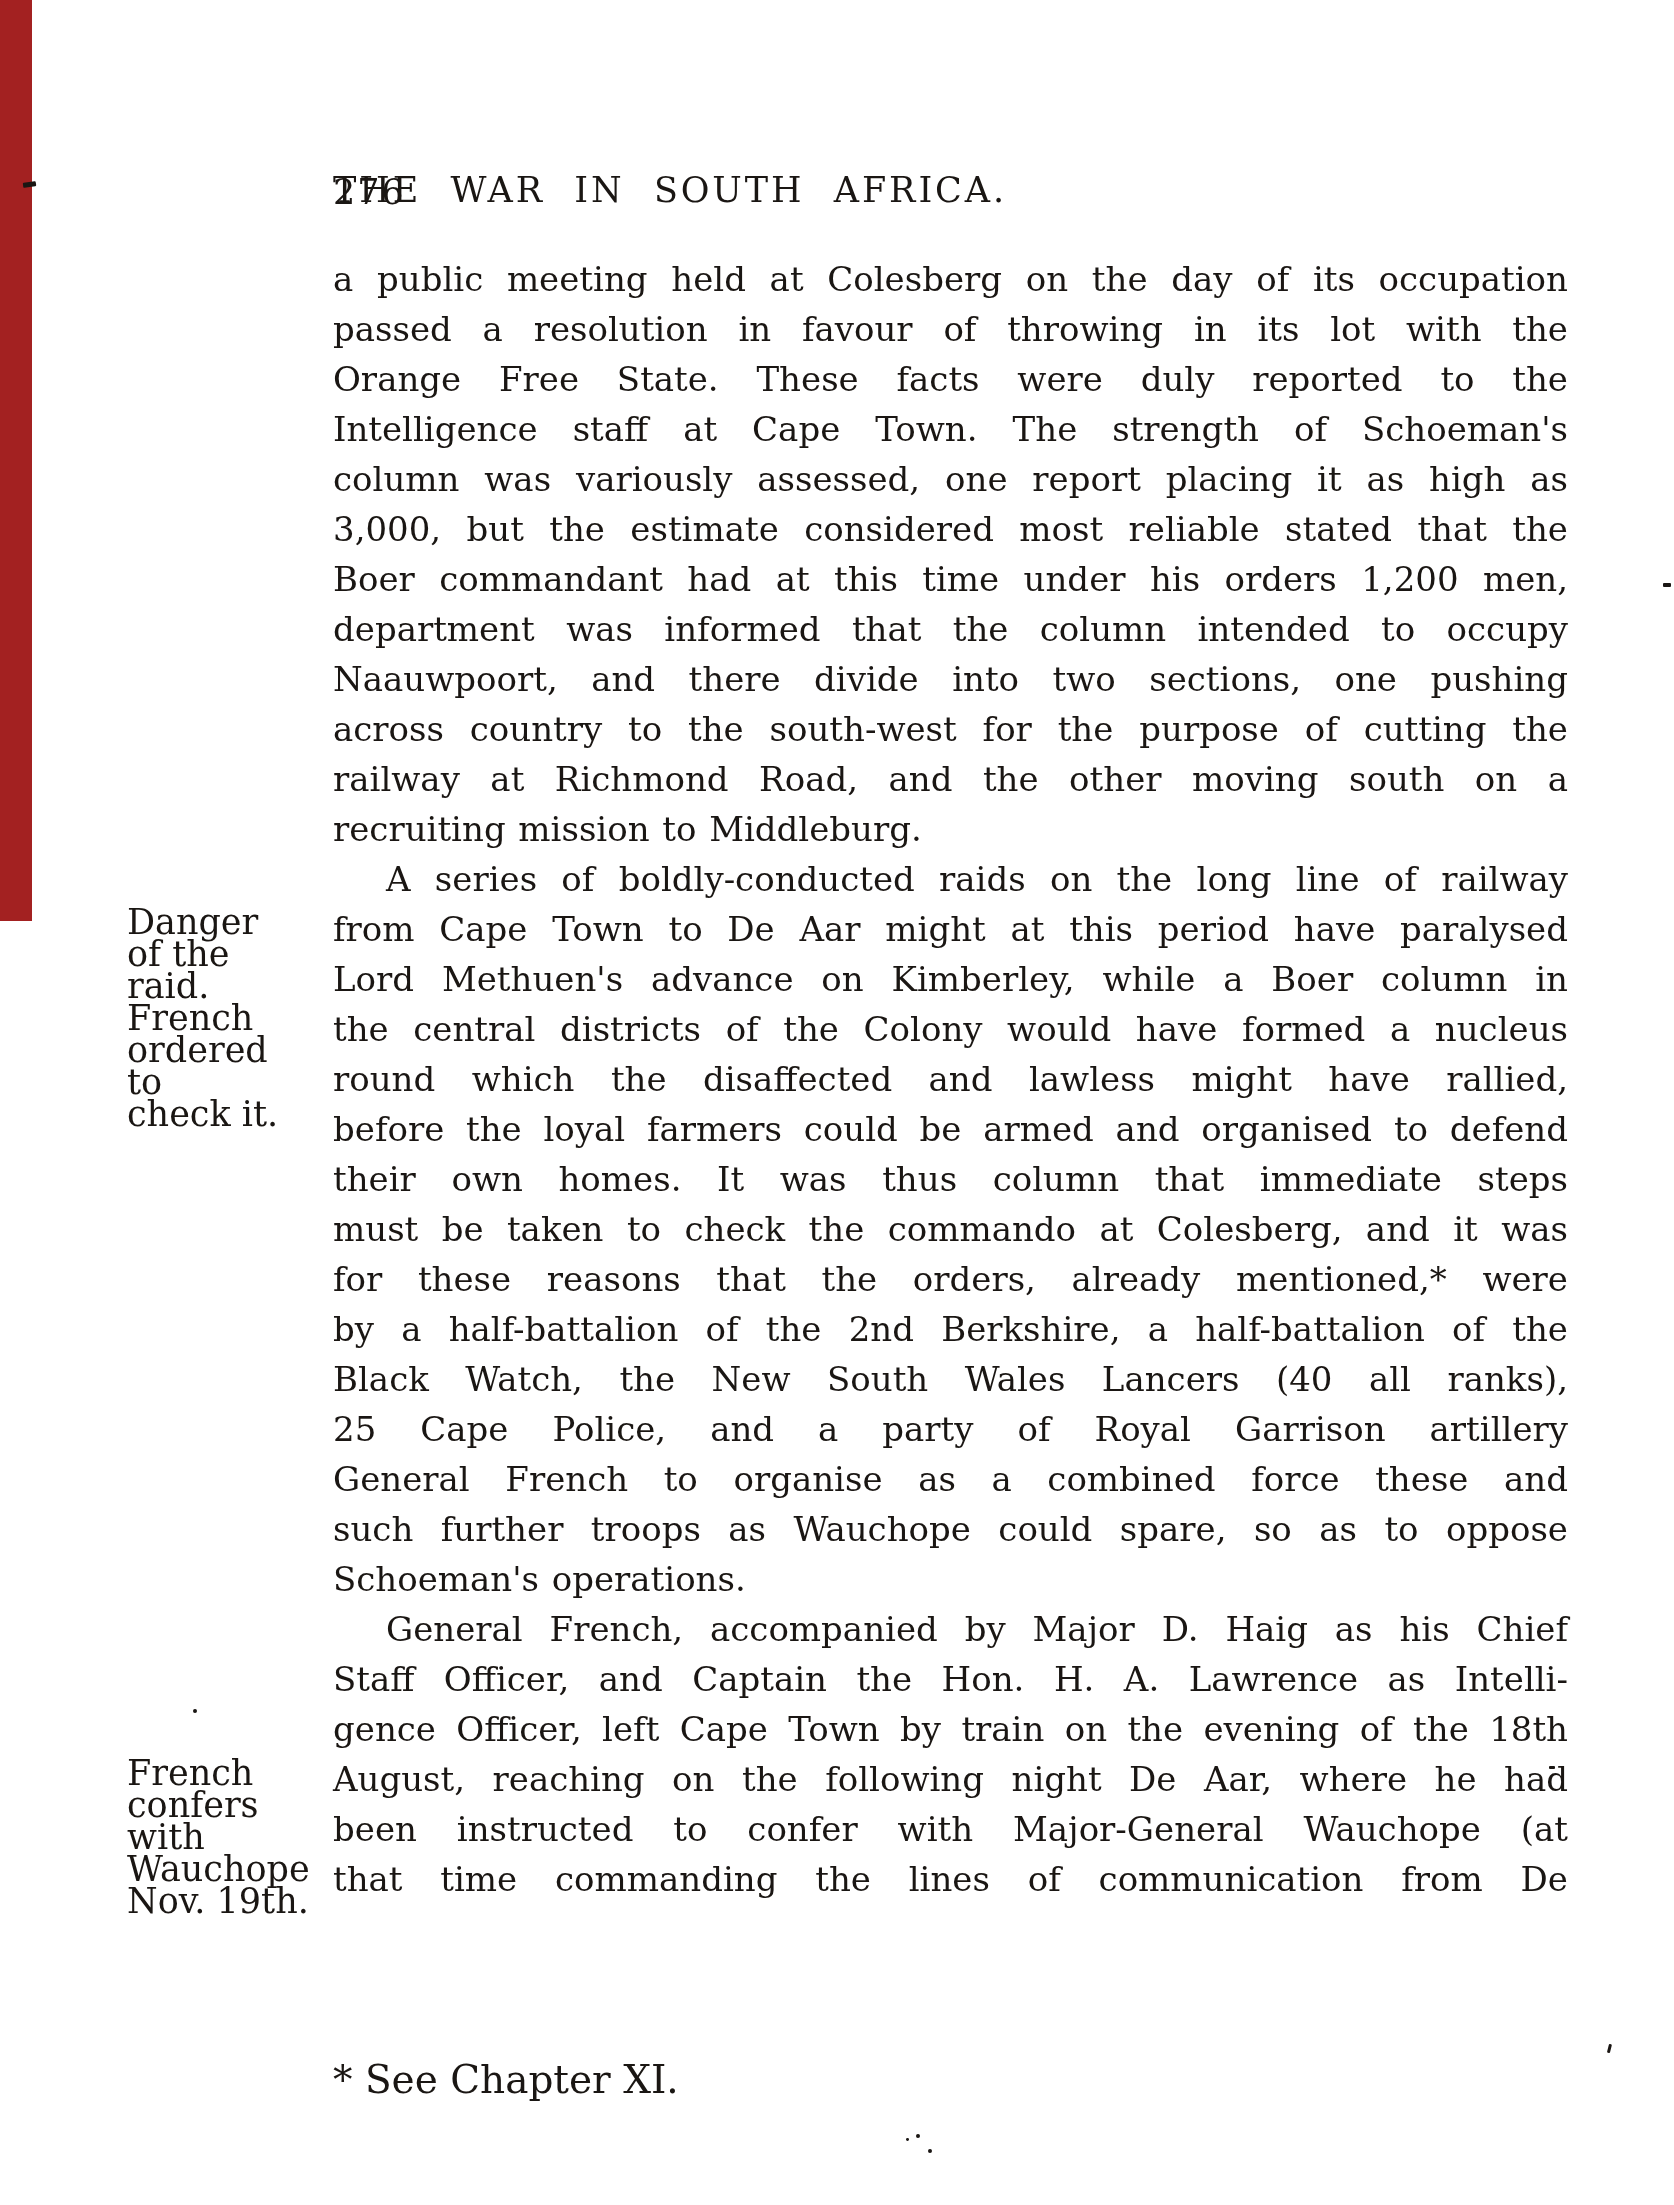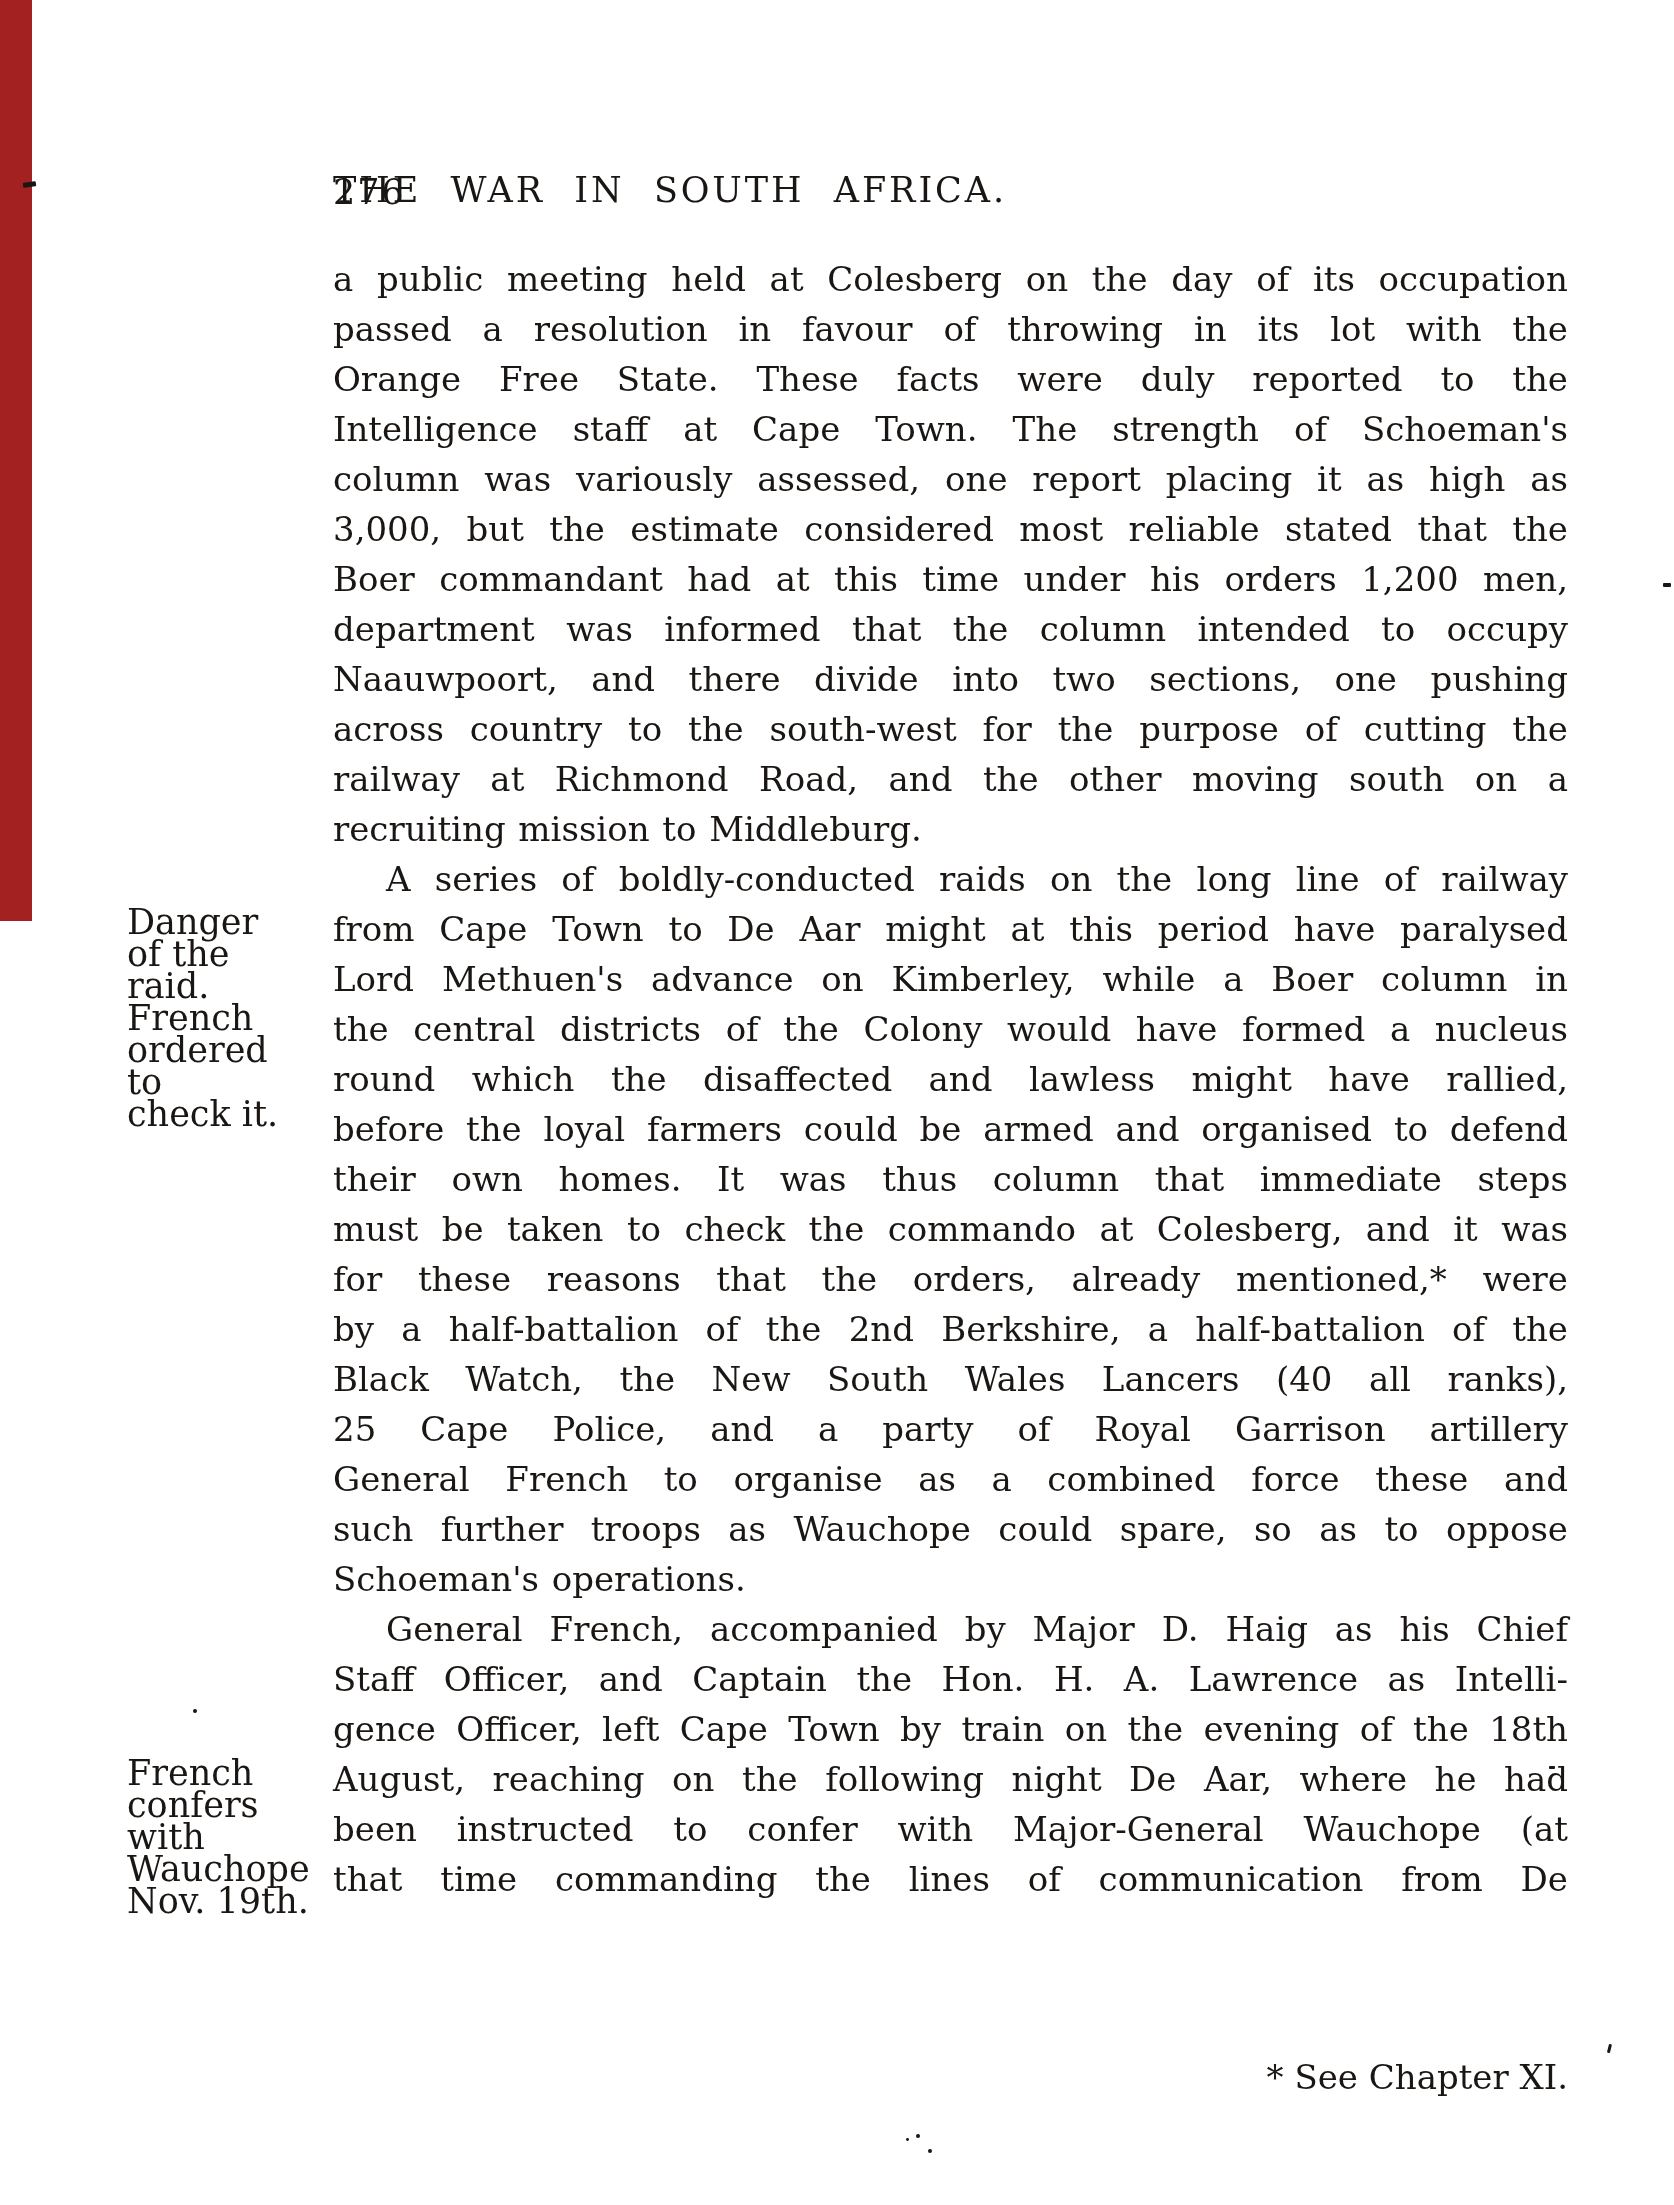--- a/index.html
+++ b/index.html
@@ -64,22 +64,22 @@
   .margin-note .mnl{
     height:32px;line-height:32px;
     white-space:nowrap;
   }
   #margin-note-1{top:906px;}
   #margin-note-2{top:1757px;}
   
   #footnote{
     position:absolute;left:333px;top:2057px;
     width:1235px;
-    text-align:right;
-    font-size:34px;
+    text-align:left;
+    font-size:39px;
   }
   
   .speck{
     position:absolute;background:#1a1613;border-radius:1px;
   }
   .speck.s1{left:23px;top:182px;width:13.4px;height:4.8px;transform:rotate(-8deg);}
   .speck.s2{left:1663px;top:583px;width:7.6px;height:3.8px;}
   .speck.s3{left:193px;top:1709px;width:3.8px;height:3.8px;border-radius:50%;}
   .speck.s4{left:1549px;top:1766px;width:5.7px;height:2.9px;}
   .speck.s5{left:1608px;top:2044px;width:2.9px;height:8.6px;transform:rotate(14deg);}

